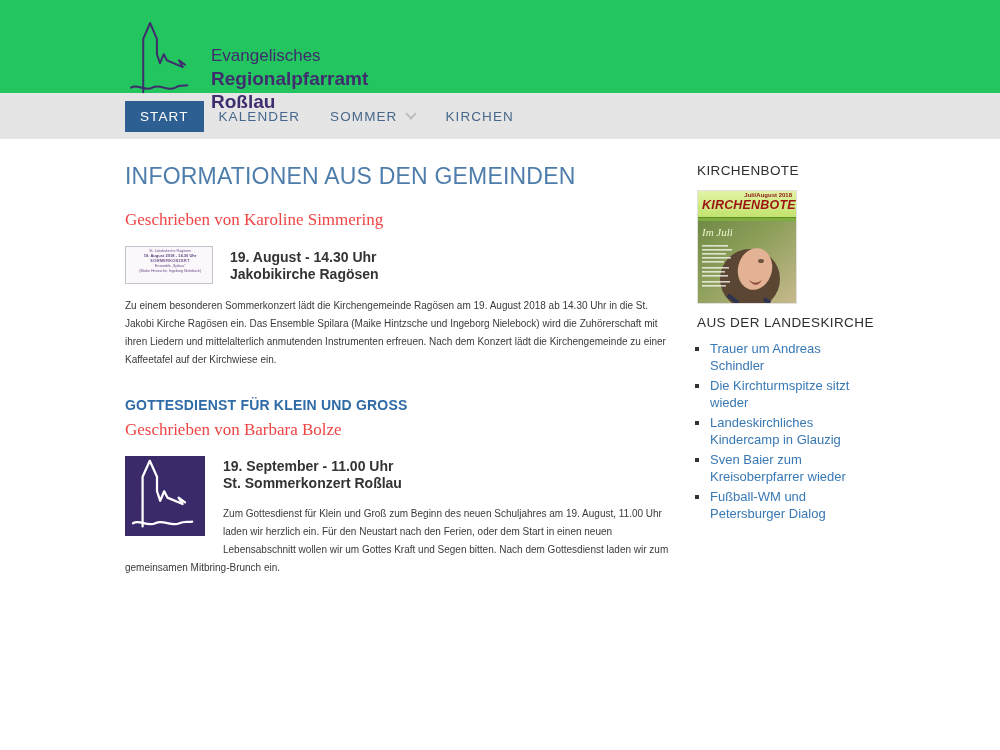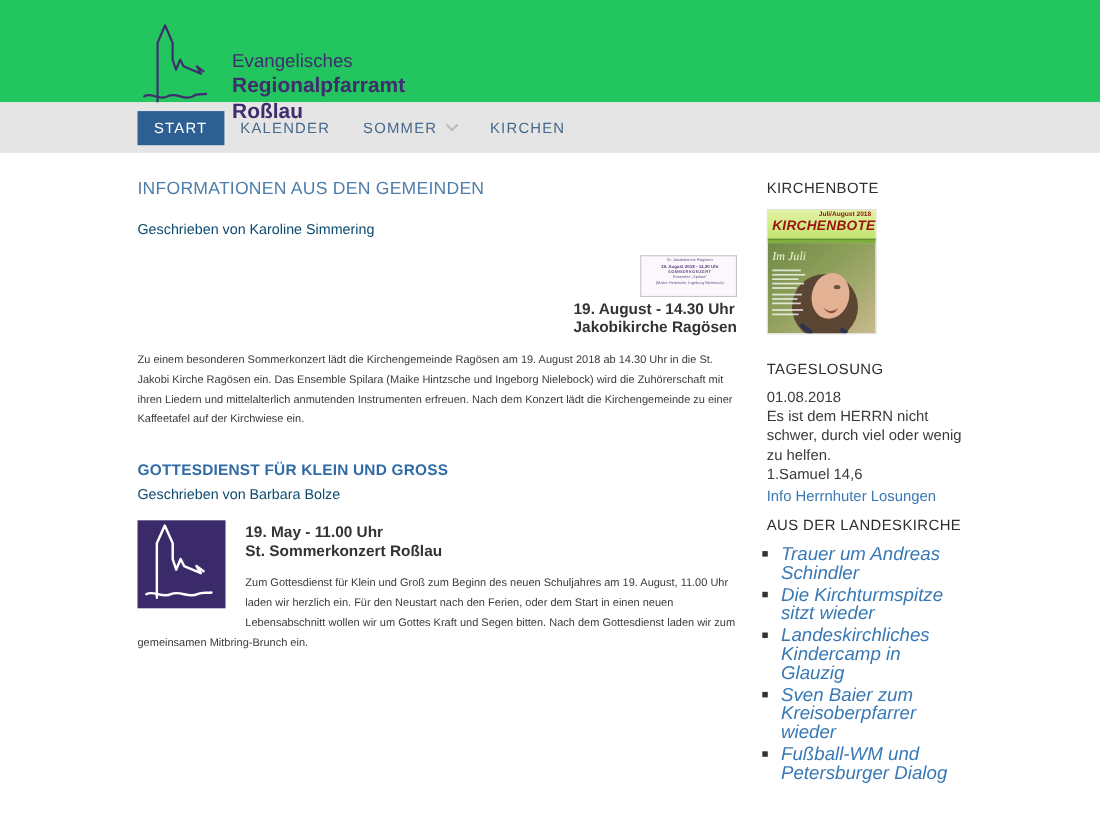--- a/index.html
+++ b/index.html
@@ -26,27 +26,27 @@
   .chev::after { content:""; position:absolute; left:0; top:0; width:6px; height:6px;
                  border-right:2px solid #bdbdbd; border-bottom:2px solid #bdbdbd;
                  transform:rotate(45deg); }
 
   
   .content { display:flex; margin-top:24px; }
   .main-col { width:545px; flex:0 0 auto; }
   .side-col { width:178px; flex:0 0 auto; margin-left:27px; }
 
   
-  .page-title { font-size:16px; font-weight:400; color:#4e7dab; letter-spacing:.2px; margin-bottom:6px; }
+  .page-title { font-size:23px; font-weight:400; color:#4e7dab; letter-spacing:.2px; margin-bottom:6px; }
   .article { margin-top:20px; }
   .article-title { font-size:14px; font-weight:700; color:#2f6ba6; letter-spacing:.2px; }
-  .byline { font-size:13px; color:#0c4a6e; margin:7px 0 16px; }
+  .byline { font-size:17px; color:#ef4444; margin:7px 0 16px;font-family:Liberation Serif, serif; }
   .event-block { font-size:14px; font-weight:700; color:#333; line-height:17px; padding-top:2px; }
   .article-body { font-size:10px; line-height:18px; color:#3a3a3a; margin-top:13px; }
-  .media-row { display:flex; align-items:flex-end;flex-direction:column; }
+  .media-row { display:flex; align-items:center; }
   .media-row .event-block { margin-left:17px; }
 
   .flyer-thumb { width:88px; height:38px; border:1px solid #c9c2cc; background:#fbf8fc;
                  overflow:hidden; flex:0 0 auto; }
   .flyer-inner { width:196px; transform:scale(.45); transform-origin:0 0; padding:3px 0;
                  text-align:center; color:#6b4a86; font-size:8px; line-height:1.35; }
   .flyer-inner .fl2 { font-size:9px; font-weight:700; color:#5d3f7d; }
   .flyer-inner .fl3 { font-weight:700; letter-spacing:1px; }
 
   .church-thumb { width:80px; height:80px; background:#3b2a6a; float:left;
@@ -63,21 +63,21 @@
   .cover-strip { height:4px; background:#7fae3e; border-top:1px solid #5f8c2a; }
   .cover-photo { height:82px; }
 
   .tageslosung { margin-top:24px; }
   .tl-body { font-size:13.5px; line-height:17.5px; color:#3a3a3a; margin-top:9px; }
   .side-link { font-size:13.5px; color:#3878b4; text-decoration:none; display:inline-block;
                margin-top:2px; line-height:17.5px; }
 
   .landeskirche { margin-top:11px; }
   .lk-list { list-style:square; margin:10px 0 0 13px; color:#333; }
-  .lk-list li { font-size:17px; line-height:17px; margin-bottom:3px;font-style:italic; }
+  .lk-list li { font-size:13px; line-height:17px; margin-bottom:3px; }
   .lk-list a { color:#3878b4; text-decoration:none; cursor:pointer; }
 </style>
 </head>
 <body>
 
 <header class="site-header">
   <div class="container">
     <svg class="logo-mark" viewBox="0 0 100 110" fill="none" stroke="#3f2d6e" stroke-width="2.6" stroke-linecap="round" stroke-linejoin="round">
       <path d="M24 96 L24 26 L33 5 L42 26 L42 46 L46 58 L51 46 L55 54 L76 63 L71 54 L79 60"></path>
       <path d="M8 90 C16 84, 26 96, 36 90 C46 84, 56 96, 66 90 C72 86, 78 88, 82 87"></path>
@@ -137,21 +137,21 @@
       <h2 class="article-title">GOTTESDIENST FÜR KLEIN UND GROSS</h2>
       <div class="byline">Geschrieben von Barbara Bolze</div>
       <div class="clearfix">
         <div class="church-thumb">
           <svg viewBox="0 0 100 100" width="80" height="80" fill="none" stroke="#ffffff" stroke-width="2.8" stroke-linecap="round" stroke-linejoin="round">
             <path d="M22 88 L22 26 L31 6 L40 26 L40 44 L44 56 L49 44 L53 52 L72 60 L67 52 L75 58"></path>
             <path d="M10 84 C18 79, 28 89, 38 84 C48 79, 58 89, 68 84 C74 81, 80 83, 84 82"></path>
           </svg>
         </div>
         <div class="event-block">
-          <div>19. May - 11.00 Uhr</div>
+          <div>19. September - 11.00 Uhr</div>
           <div>St. Sommerkonzert Roßlau</div>
         </div>
         <p class="article-body">Zum Gottesdienst für Klein und Groß zum Beginn des neuen Schuljahres am 19. August, 11.00 Uhr laden wir herzlich ein. Für den Neustart nach den Ferien, oder dem Start in einen neuen Lebensabschnitt wollen wir um Gottes Kraft und Segen bitten. Nach dem Gottesdienst laden wir zum gemeinsamen Mitbring-Brunch ein.</p>
       </div>
     </article>
   </main>
 
   <aside class="side-col">
 
     <section>
@@ -186,29 +186,20 @@
               <rect x="4" y="46" width="27" height="1.6"></rect>
             <rect x="4" y="50" width="23" height="1.6"></rect>
               <rect x="4" y="54" width="26" height="1.6"></rect>
             <rect x="4" y="60" width="28" height="1.6"></rect>
               <rect x="4" y="64" width="24" height="1.6"></rect>
           </g>
         </svg>
       </div>
     </section>
 
-    <section class="tageslosung">
-      <h3 class="side-heading">TAGESLOSUNG</h3>
-      <div class="tl-body">
-        <div>01.08.2018</div>
-        <div>Es ist dem HERRN nicht schwer, durch viel oder wenig zu helfen.</div>
-        <div>1.Samuel 14,6</div>
-        <a class="side-link">Info Herrnhuter Losungen</a>
-      </div>
-    </section>
 
     <section class="landeskirche">
       <h3 class="side-heading">AUS DER LANDESKIRCHE</h3>
       <ul class="lk-list">
         <li>
           <a>Trauer um Andreas Schindler</a></li>
         <li>
           <a>Die Kirchturmspitze sitzt wieder</a></li>
         <li>
           <a>Landeskirchliches Kindercamp in Glauzig</a></li>

